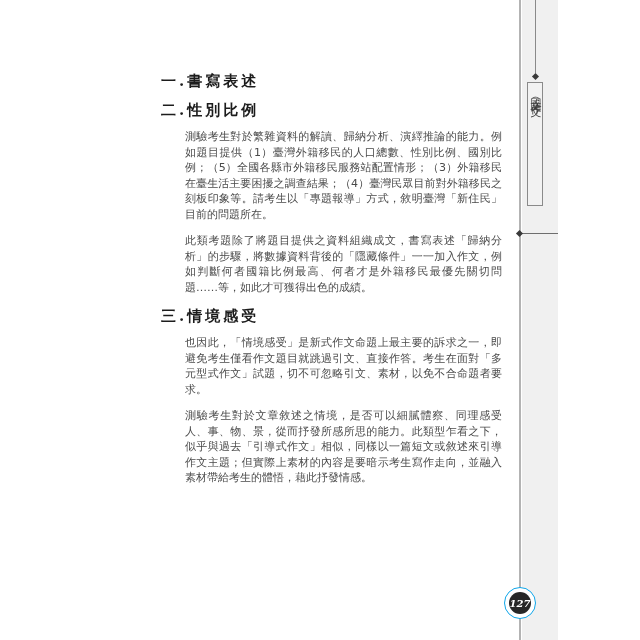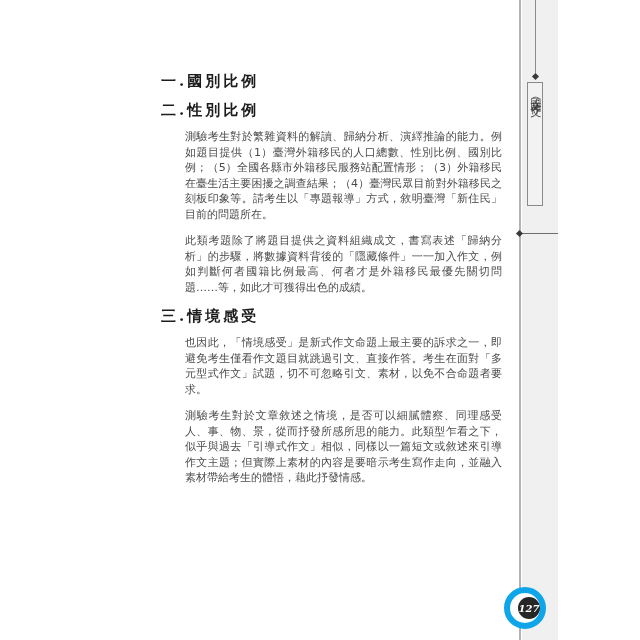--- a/index.html
+++ b/index.html
@@ -80,24 +80,24 @@
     text-align: left;
   }
   .side-hrule {
     position: absolute; left: 519px; top: 233px;
     width: 39px; height: 1px;
     background: #6e6e6e;
   }
   .page-badge {
     position: absolute; left: 504px; top: 587px;
     width: 30px; height: 30px;
-    border: 6px solid #0ea5e9;
+    border: 1px solid #0ea5e9;
     border-radius: 50%;
     background: #ffffff;
-    display: flex; align-items: center; justify-content: flex-end;
+    display: flex; align-items: center; justify-content: center;
     z-index: 5;
     box-sizing: content-box;
   }
   .page-badge-inner {
     width: 22px; height: 22px;
     border-radius: 50%;
     background: #262626;
     color: #ffffff;
     font-family: "DejaVu Serif", "Liberation Serif", serif;
     font-style: italic;
@@ -107,21 +107,21 @@
   }
 </style>
 </head>
 <body>
 
 <div class="page">
 
   <main class="content">
 
     <section class="section">
-      <h2 class="section-heading">一.國別比例</h2>
+      <h2 class="section-heading">一.書寫表述</h2>
     </section>
 
     <section class="section">
       <h2 class="section-heading">二.性別比例</h2>
       <p>測驗考生對於繁雜資料的解讀、歸納分析、演繹推論的能力。例如題目提供（1）臺灣外籍移民的人口總數、性別比例、國別比例；（5）全國各縣市外籍移民服務站配置情形；（3）外籍移民在臺生活主要困擾之調查結果；（4）臺灣民眾目前對外籍移民之刻板印象等。請考生以「專題報導」方式，敘明臺灣「新住民」目前的問題所在。</p>
       <p>此類考題除了將題目提供之資料組織成文，書寫表述「歸納分析」的步驟，將數據資料背後的「隱藏條件」一一加入作文，例如判斷何者國籍比例最高、何者才是外籍移民最優先關切問題……等，如此才可獲得出色的成績。</p>
     </section>
 
     <section class="section">
       <h2 class="section-heading">三.情境感受</h2>

